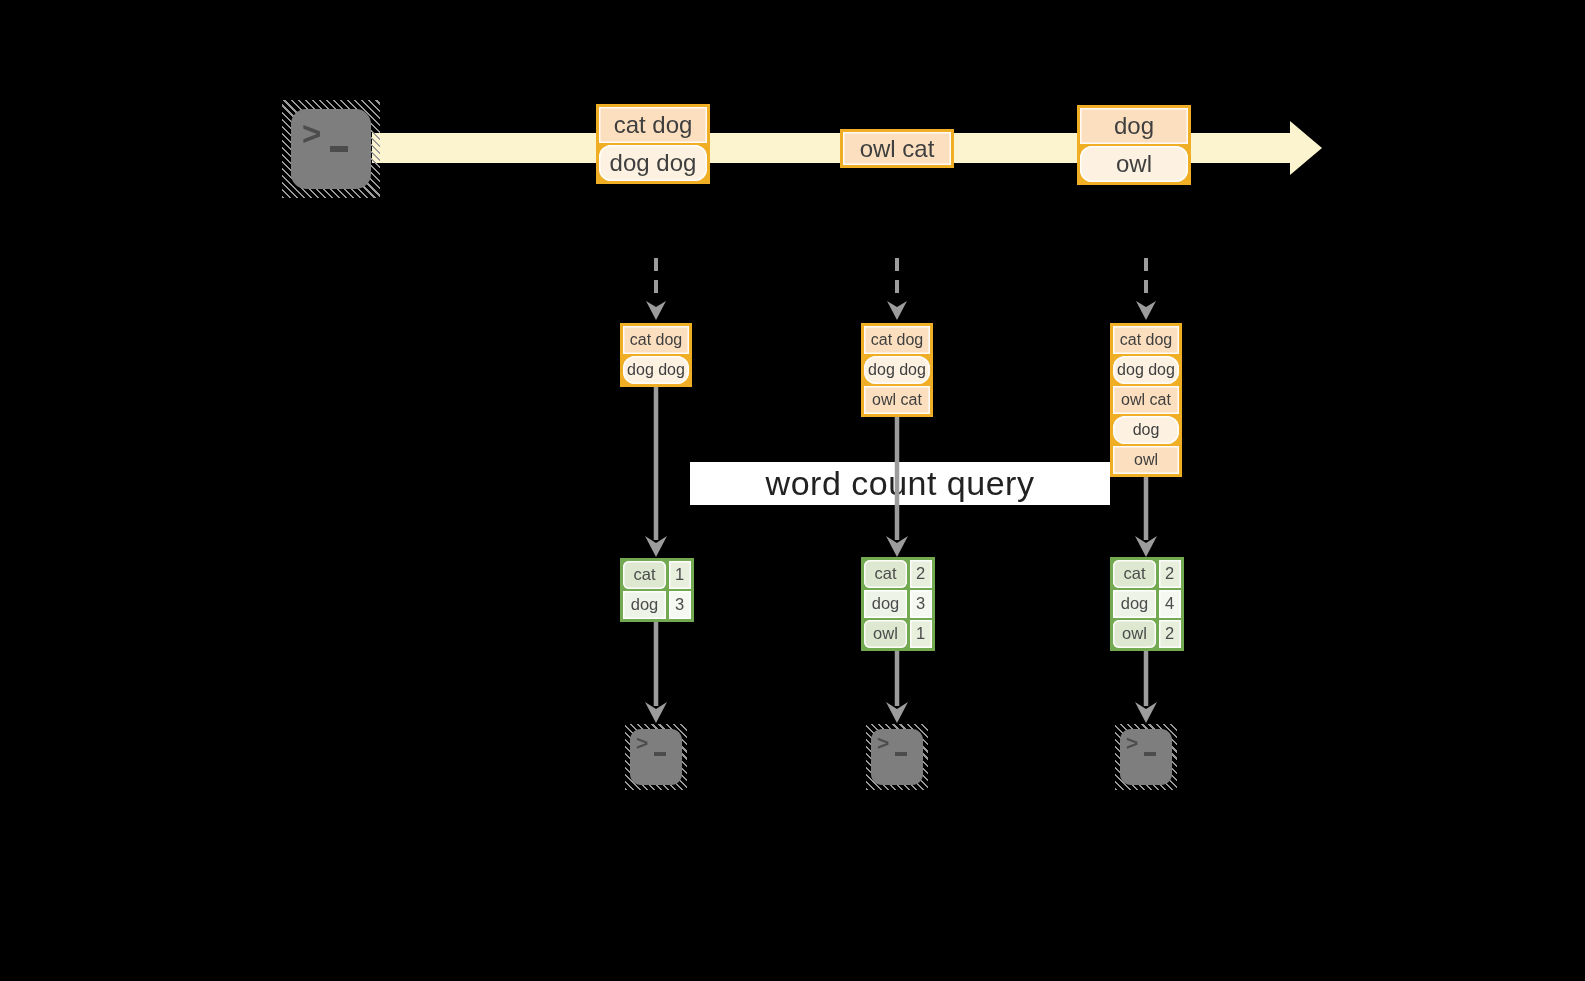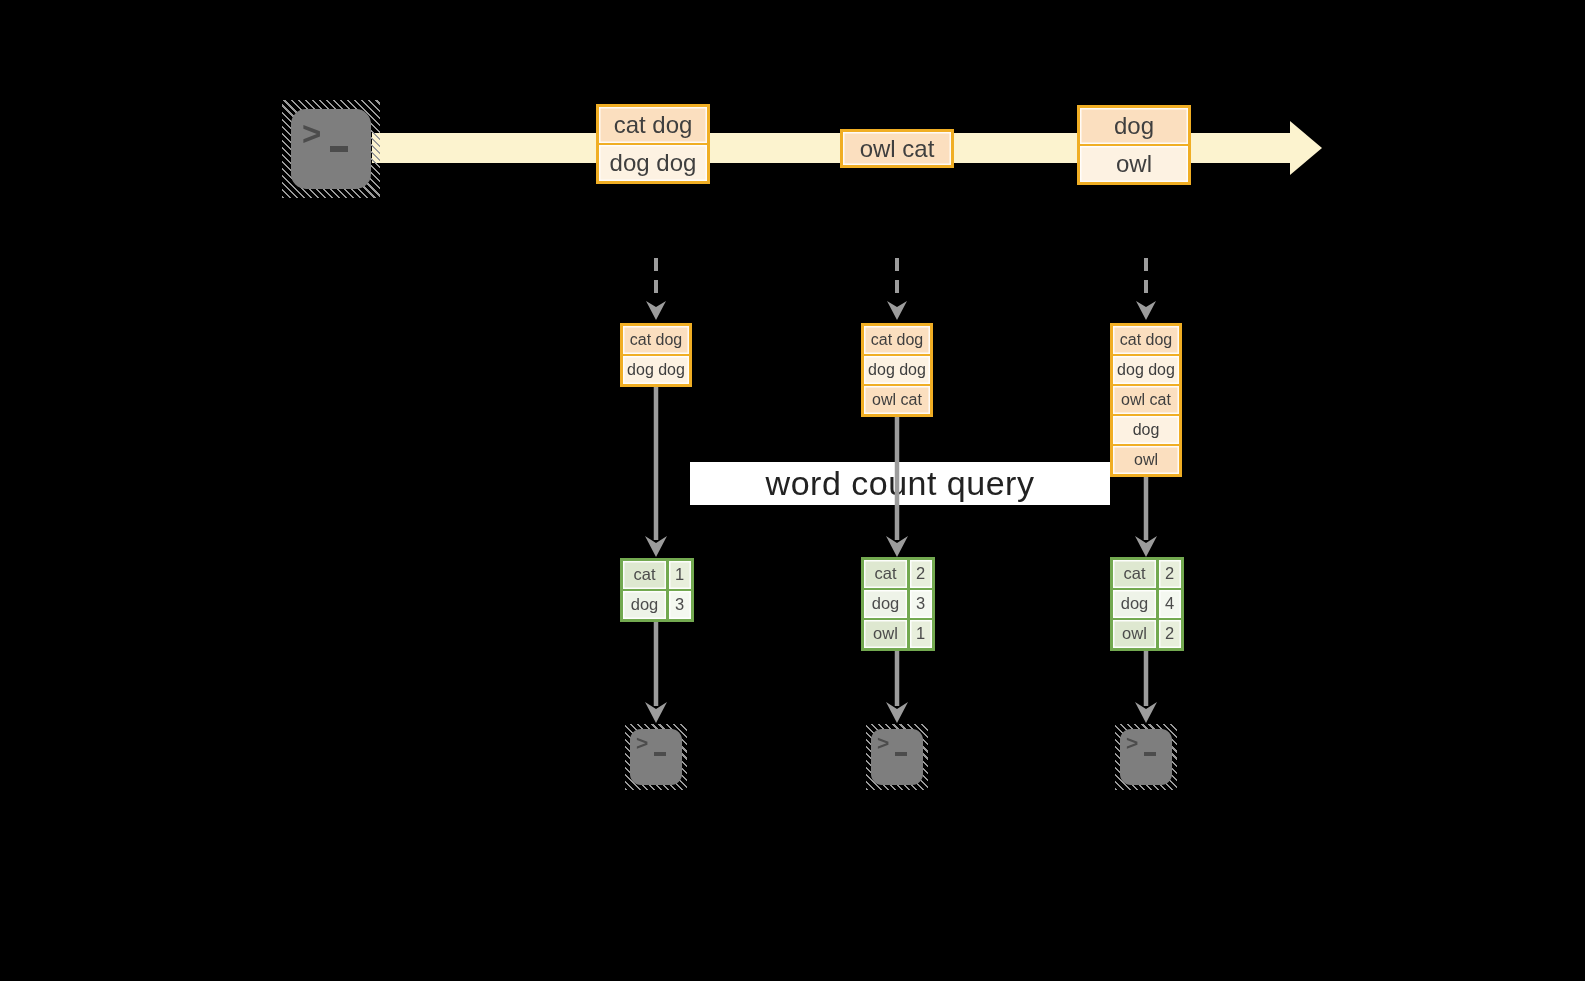--- a/index.html
+++ b/index.html
@@ -39,32 +39,32 @@
     box-shadow:inset 0 0 0 1.5px rgba(255,255,255,.85);
     color:var(--boxtext);white-space:nowrap;
   }
   .obox-big{width:108px;grid-auto-rows:36px;}
   .obox-big .cell{font-size:24px;}
   .obox-one{width:108px;grid-auto-rows:33px;}
   .obox-one .cell{font-size:24px;}
   .stack{width:66px;grid-auto-rows:28px;}
   .stack .cell{font-size:16px;}
   .peach{background:var(--peach);}
-  .cream{background:var(--cream);}
+  .cream{background:var(--cream);border-radius:12px;}
   
   .gtable{
     position:absolute;z-index:3;border:3px solid var(--green);background:var(--green);
     display:grid;grid-template-columns:43px 22px;gap:2.5px;grid-auto-rows:27.5px;
   }
   .gtable .cell{
     display:flex;align-items:center;justify-content:center;
     box-shadow:inset 0 0 0 1.5px rgba(255,255,255,.9);
     font-size:16.5px;color:#4c4c4c;
   }
-  .gdw{background:var(--gdw);} .gdn{background:var(--gdn);}
+  .gdw{background:var(--gdw);border-radius:6px;} .gdn{background:var(--gdn);}
   .glw{background:var(--glw);} .gln{background:var(--gln);}
   
   .term{position:absolute;z-index:3;}
   .hatch{
     position:absolute;inset:0;
     background:repeating-linear-gradient(45deg,#9a9a9a 0,#9a9a9a 1.5px,transparent 1.5px,transparent 5px);
   }
   .term-body{position:absolute;background:var(--term);}
   .term-big{width:98px;height:98px;}
   .term-big .term-body{inset:9px;border-radius:15px;}

